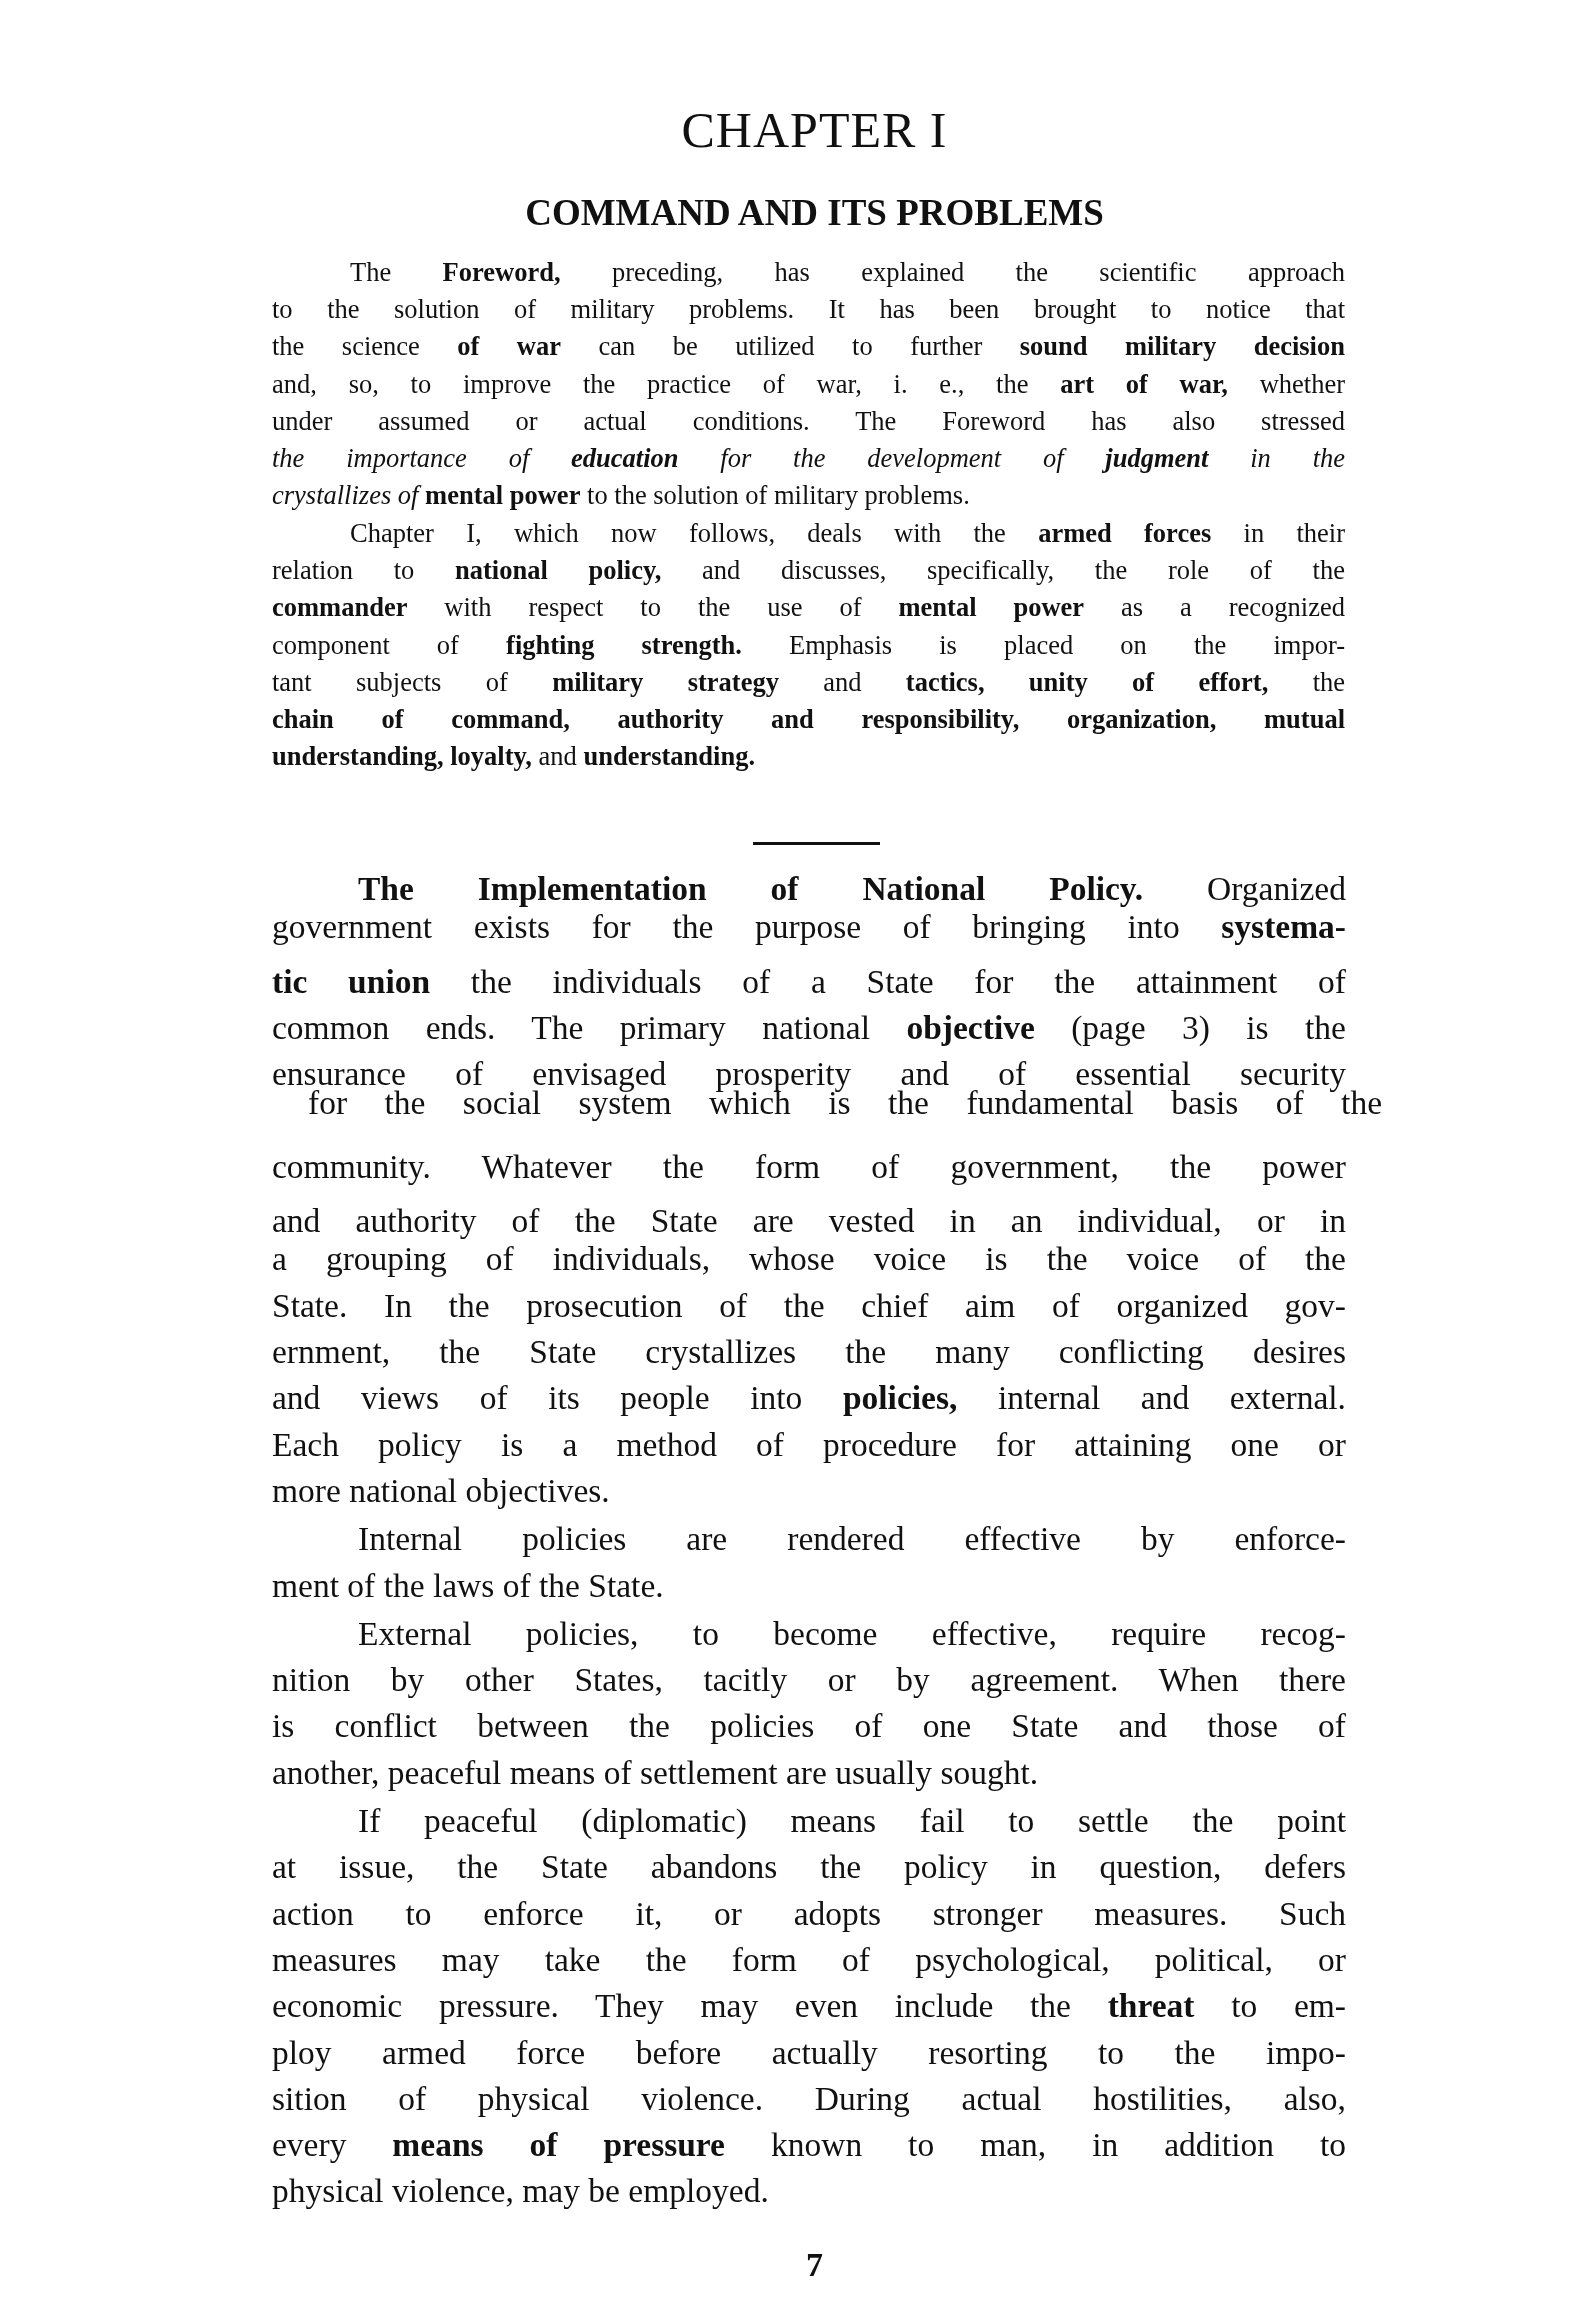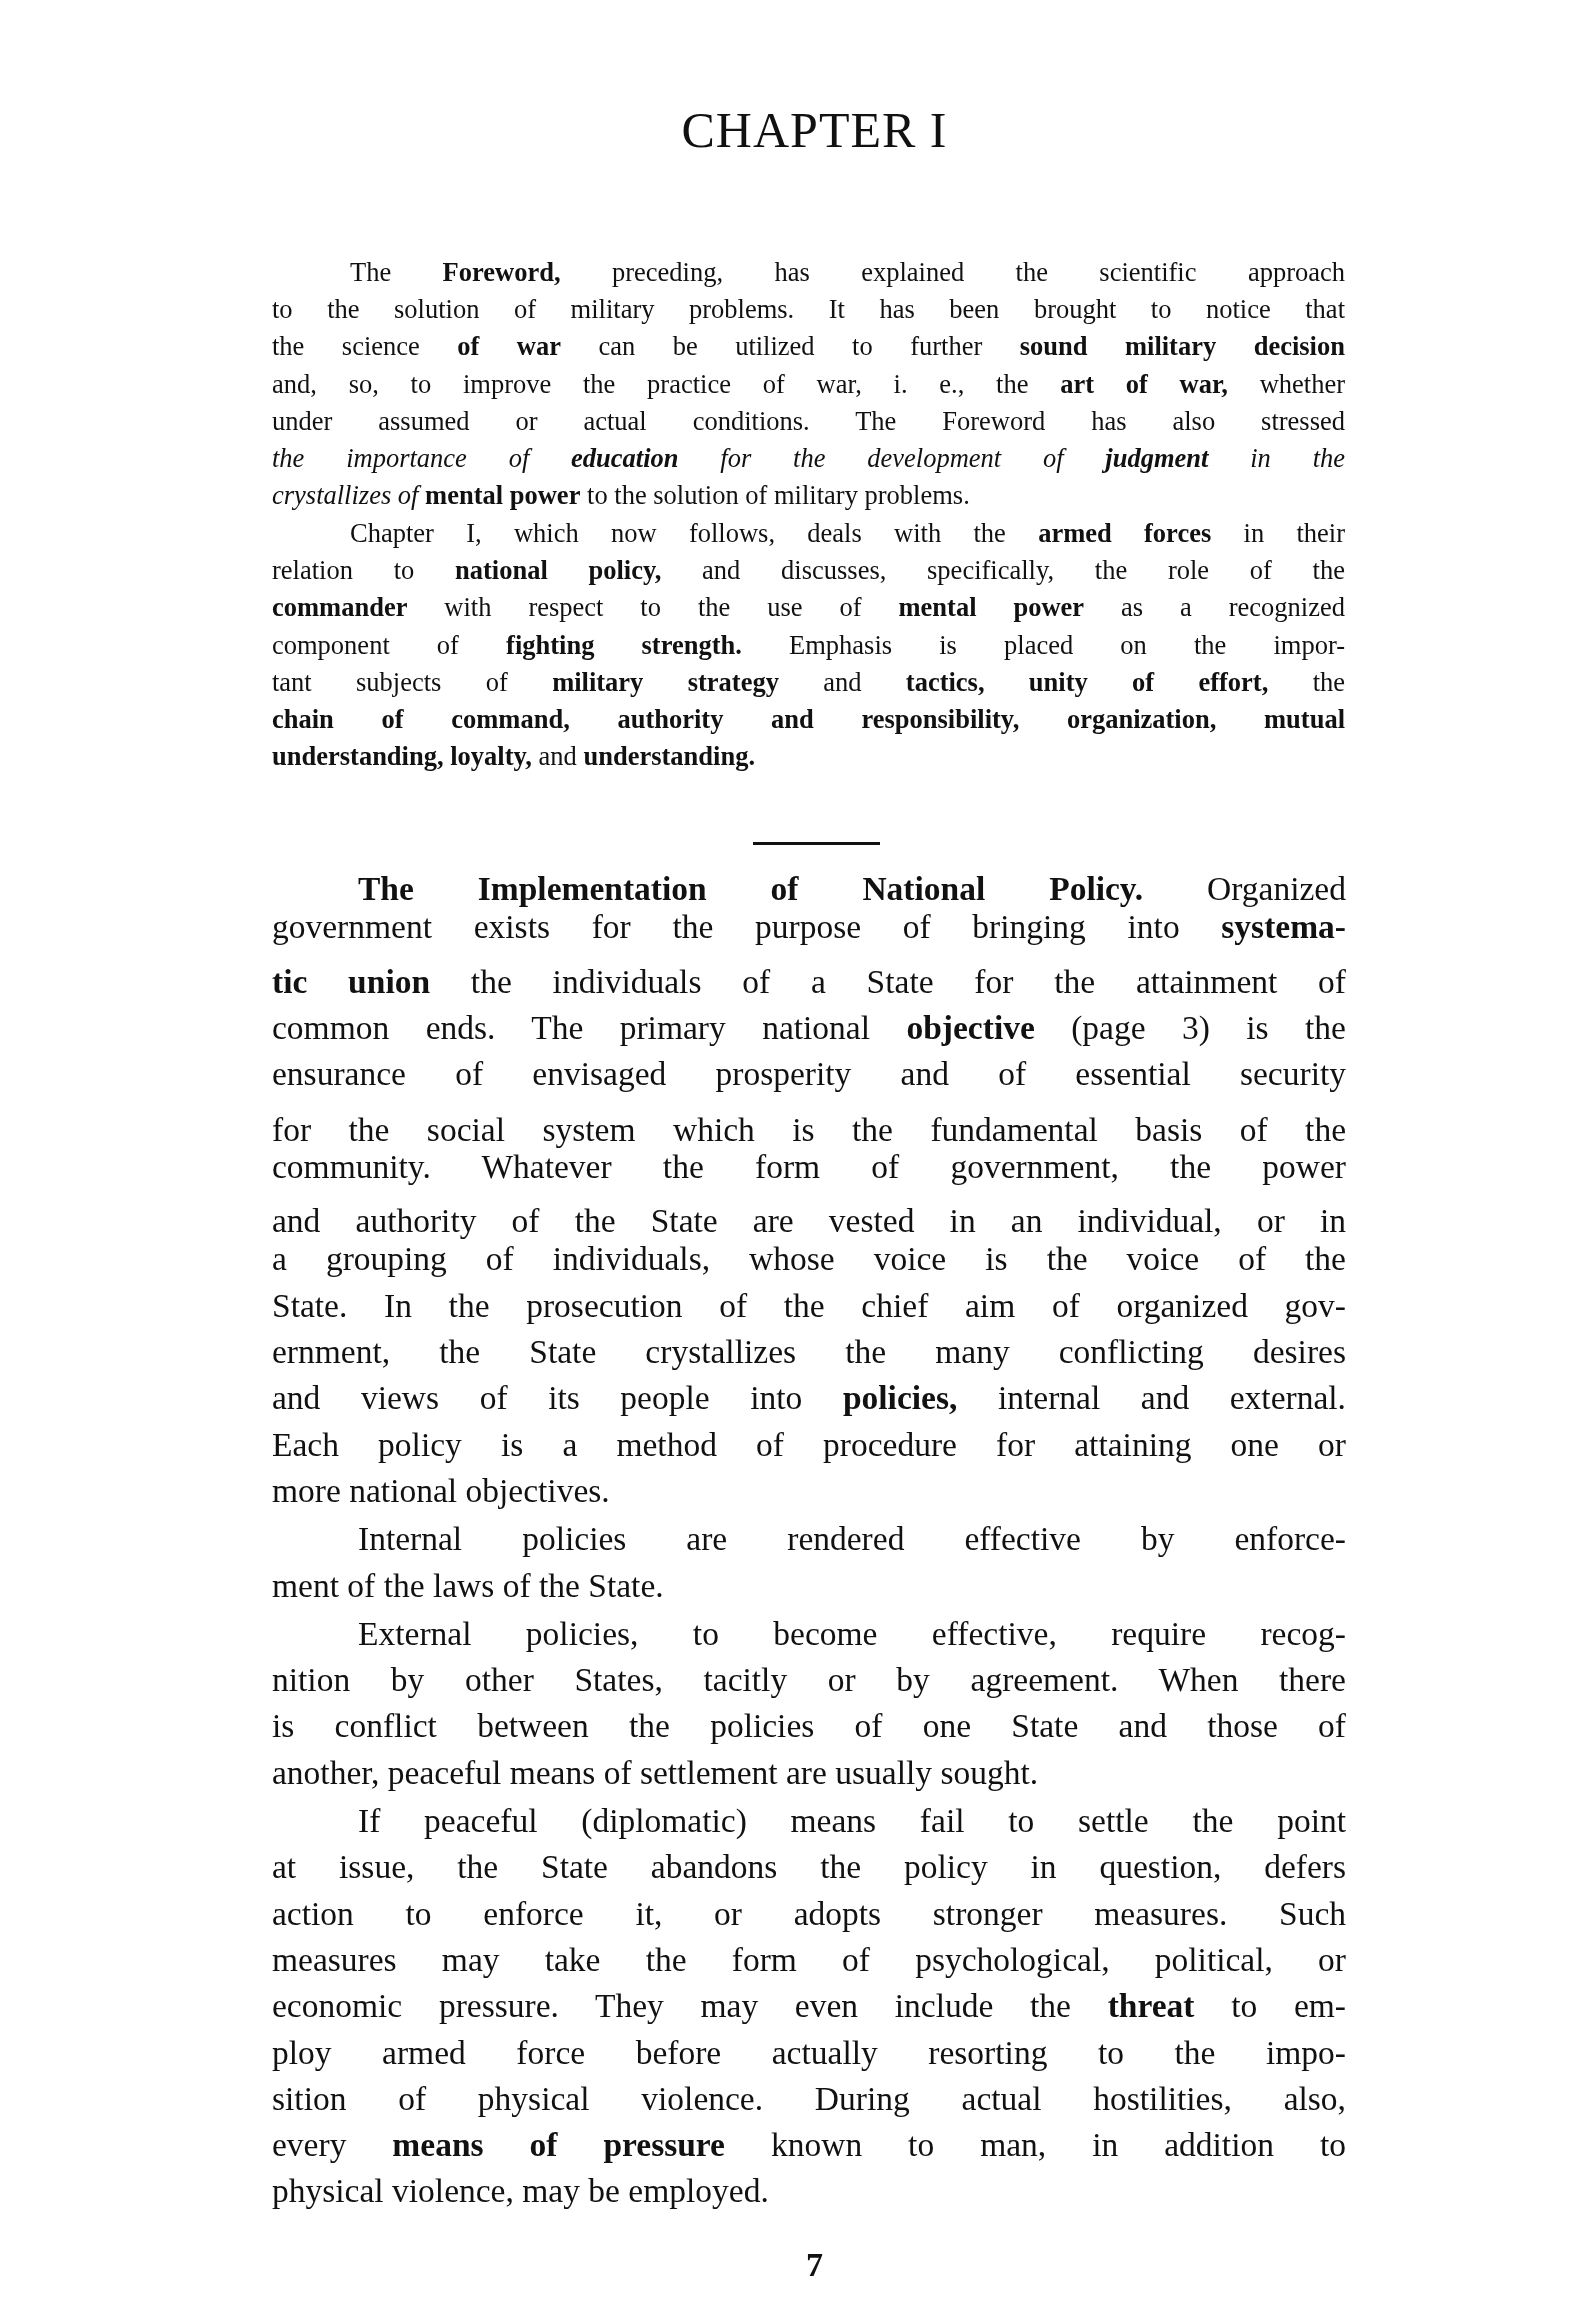--- a/index.html
+++ b/index.html
@@ -27,20 +27,21 @@
   .i { font-style: italic; }
   .bi { font-weight: bold; font-style: italic; }
   .rule { position: absolute; left: 753px; top: 842px; width: 127px; height: 3px; background: #111111; }
   .page-number { position: absolute; left: 0; width: 1571px; top: 2245px; text-align: center; font-size: 34px; font-weight: bold; line-height: 40px; padding-left: 58px; box-sizing: border-box; }
 </style>
 </head>
 <body>
 
 <div class="page serif">
   <div class="chapter-title serif">CHAPTER I</div>
+  <div class="chapter-subtitle serif">COMMAND AND ITS PROBLEMS</div>
 
   <div class="intro" id="intro-block">
       <div class="line indent" style="top: 254px;"><span>The </span><span class="b">Foreword,</span><span> preceding, has explained the scientific approach</span></div>
       <div class="line" style="top: 291.2px;"><span>to the solution of military problems. It has been brought to notice that</span></div>
       <div class="line" style="top: 328.4px;"><span>the science </span><span class="b">of war</span><span> can be utilized to further </span><span class="b">sound military decision</span></div>
       <div class="line" style="top: 365.6px;"><span>and, so, to improve the practice of war, i. e., the </span><span class="b">art of war,</span><span> whether</span></div>
       <div class="line" style="top: 402.8px;"><span>under assumed or actual conditions. The Foreword has also stressed</span></div>
       <div class="line" style="top: 440px;"><span class="i">the importance of </span><span class="bi">education</span><span class="i"> for the development of </span><span class="bi">judgment</span><span class="i"> in the</span></div>
       <div class="line last" style="top: 477.2px;"><span class="i">crystallizes of </span><span class="b">mental power</span><span> to the solution of military problems.</span></div>
       <div class="line indent" style="top: 514.9px;"><span>Chapter I, which now follows, deals with the </span><span class="b">armed forces</span><span> in their</span></div>
@@ -53,21 +54,21 @@
     </div>
 
   <div class="rule"></div>
 
   <div class="main" id="main-block">
       <div class="line indent" style="top: 866px;"><span class="b">The Implementation of National Policy.</span><span>   Organized</span></div>
       <div class="line" style="top: 895px; margin-top: 9px;"><span>government exists for the purpose of bringing into </span><span class="b">systema-</span></div>
       <div class="line" style="top: 958.6px;"><span class="b">tic union</span><span> the individuals of a State for the attainment of</span></div>
       <div class="line" style="top: 1004.9px;"><span>common ends. The primary national </span><span class="b">objective</span><span> (page 3) is the</span></div>
       <div class="line" style="top: 1051.2px;"><span>ensurance of envisaged prosperity and of essential security</span></div>
-      <div class="line" style="top: 1107px;"><span>for the social system which is the fundamental basis of the</span></div>
+      <div class="line" style="top: 1080px; margin-left: 36px;"><span>for the social system which is the fundamental basis of the</span></div>
       <div class="line" style="top: 1143.8px;"><span>community. Whatever the form of government, the power</span></div>
       <div class="line" style="top: 1190.1px; margin-top: 8px;"><span>and authority of the State are vested in an individual, or in</span></div>
       <div class="line" style="top: 1236.4px;"><span>a grouping of individuals, whose voice is the voice of the</span></div>
       <div class="line" style="top: 1282.7px;"><span>State. In the prosecution of the chief aim of organized gov-</span></div>
       <div class="line" style="top: 1329px;"><span>ernment, the State crystallizes the many conflicting desires</span></div>
       <div class="line" style="top: 1375.3px;"><span>and views of its people into </span><span class="b">policies,</span><span> internal and external.</span></div>
       <div class="line" style="top: 1421.6px;"><span>Each policy is a method of procedure for attaining one or</span></div>
       <div class="line last" style="top: 1467.9px;"><span>more national objectives.</span></div>
       <div class="line indent" style="top: 1516.2px;"><span>Internal policies are rendered effective by enforce-</span></div>
       <div class="line last" style="top: 1562.5px;"><span>ment of the laws of the State.</span></div>

